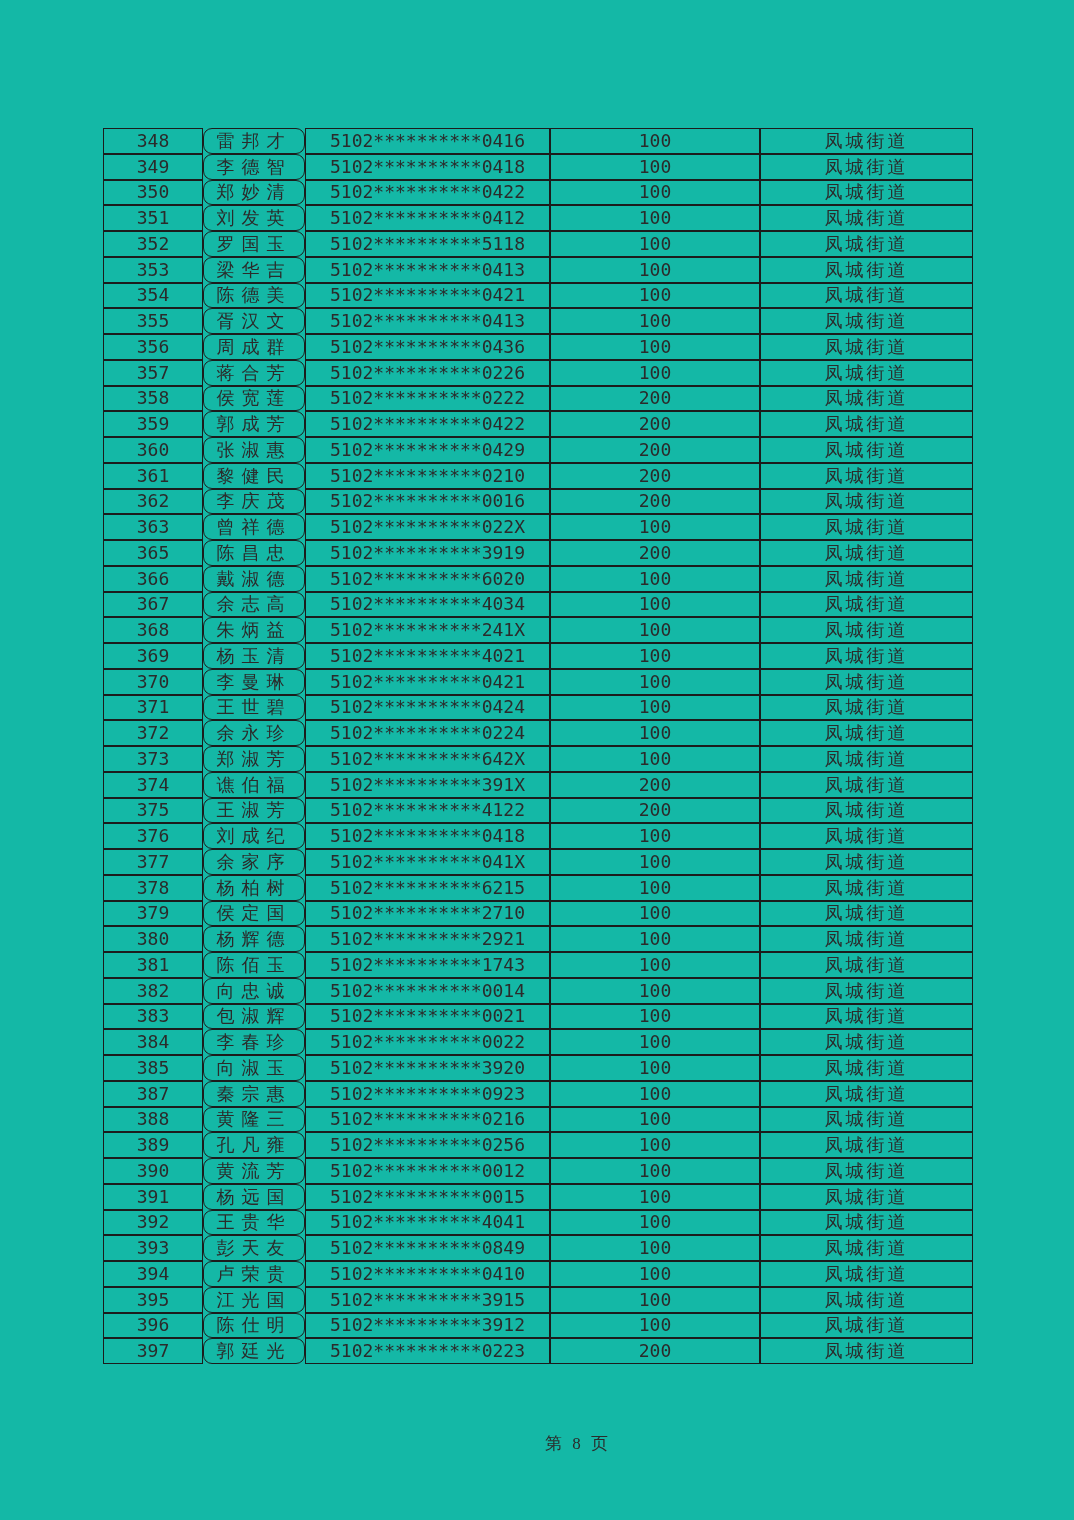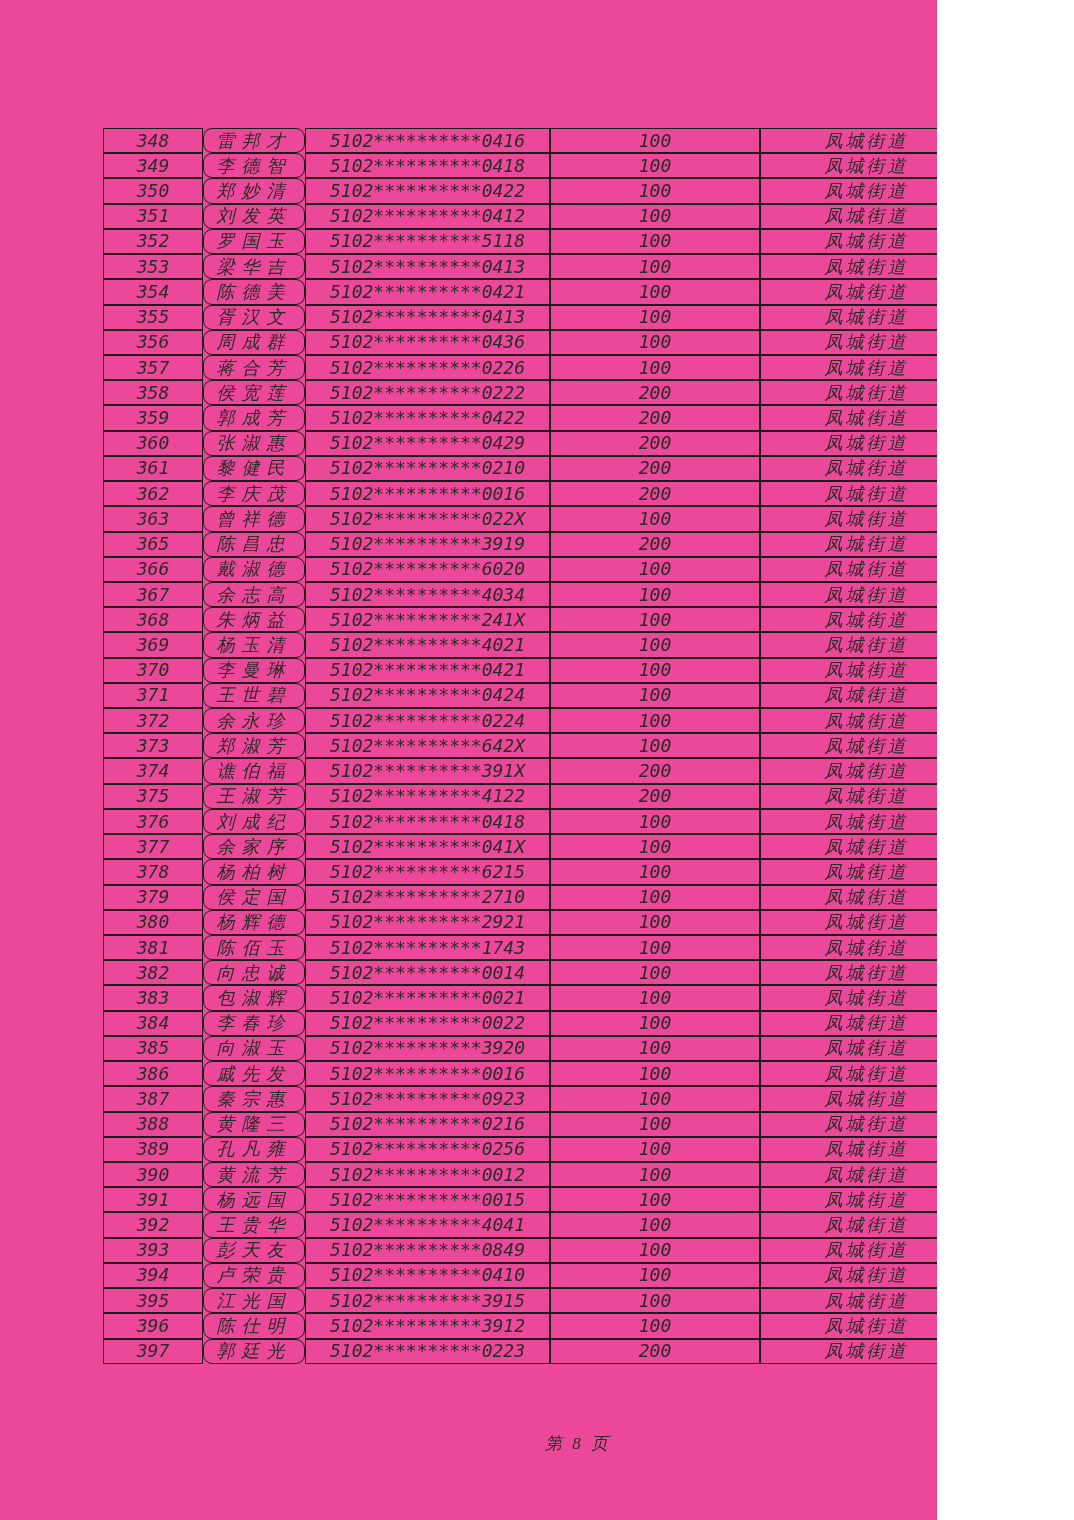--- a/index.html
+++ b/index.html
@@ -3,25 +3,24 @@
 <meta charset="utf-8">
 <style>
   html, body {
     margin: 0;
     padding: 0;
     background: #ffffff;
     font-family: "Liberation Serif", serif;
   }
   .page {
     position: relative;
-    width: 937px;
+    width: 1074px;
     height: 1520px;
-    background: #ec4899;
+    background: #14b8a6;
     overflow: hidden;
-    font-style: italic;
   }
   table.roster {
     position: absolute;
     left: 103px;
     top: 128px;
     width: 870px;
     height: 1236px;
     border-collapse: separate;
     border-spacing: 0;
     table-layout: fixed;
@@ -335,27 +334,20 @@
           <td class="c4">凤城街道</td>
         </tr>
         <tr>
           <td class="c0">385</td>
           <td class="c1">向淑玉</td>
           <td class="c2">5102**********3920</td>
           <td class="c3">100</td>
           <td class="c4">凤城街道</td>
         </tr>
         <tr>
-          <td class="c0">386</td>
-          <td class="c1">戚先发</td>
-          <td class="c2">5102**********0016</td>
-          <td class="c3">100</td>
-          <td class="c4">凤城街道</td>
-        </tr>
-        <tr>
           <td class="c0">387</td>
           <td class="c1">秦宗惠</td>
           <td class="c2">5102**********0923</td>
           <td class="c3">100</td>
           <td class="c4">凤城街道</td>
         </tr>
         <tr>
           <td class="c0">388</td>
           <td class="c1">黄隆三</td>
           <td class="c2">5102**********0216</td>

